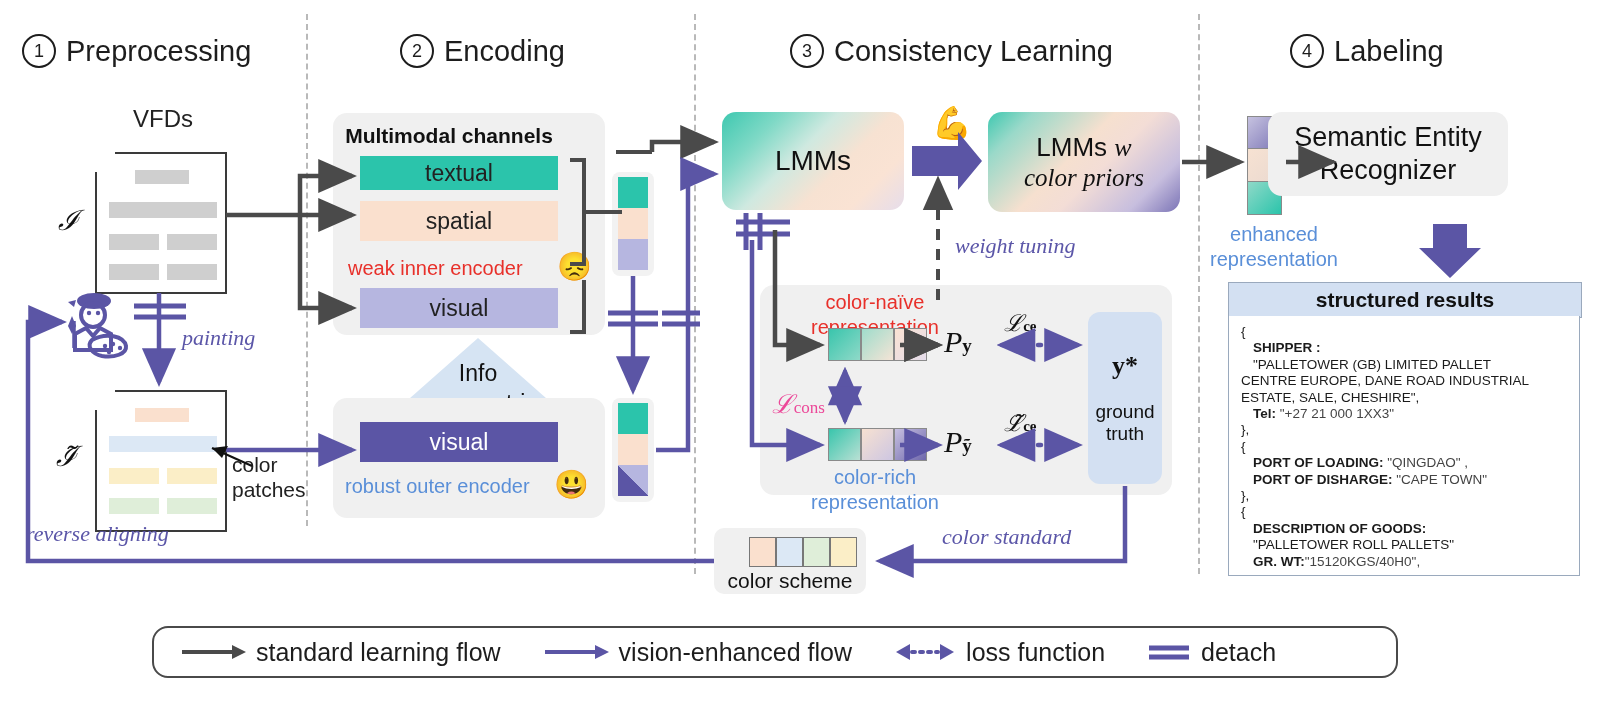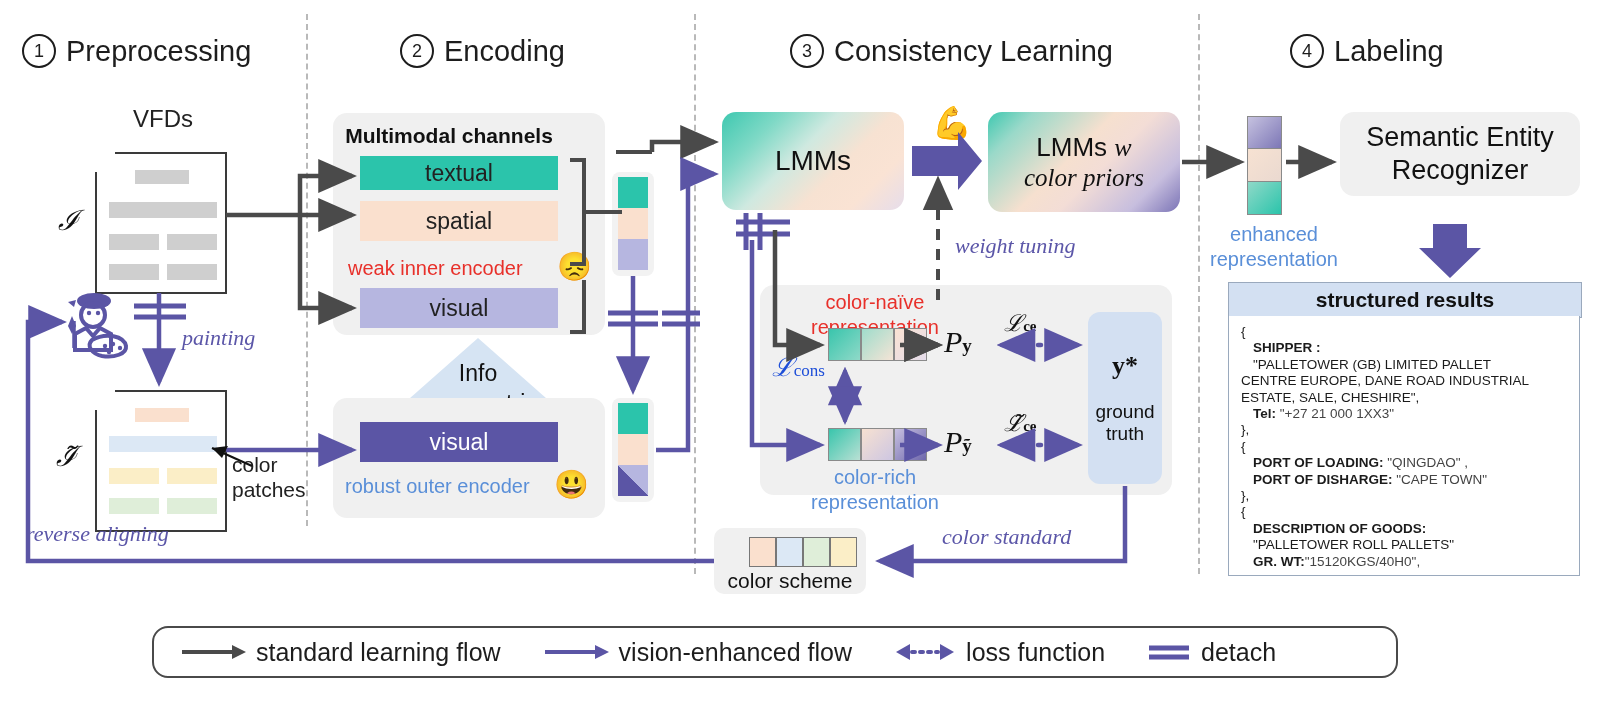--- a/index.html
+++ b/index.html
@@ -216,21 +216,21 @@
     <div class="repcell" style="width:33px;height:33px;background:linear-gradient(135deg,#39c5ac,#b9e0d4);"></div>
     <div class="repcell" style="width:33px;height:33px;background:linear-gradient(135deg,#f7e1d1,#cdc6e2);"></div>
     <div class="repcell" style="width:33px;height:33px;background:linear-gradient(135deg,#c6bfe0,#6f68ac);"></div>
   </div>
 
   <div class="abs" style="left:790px;top:465px;width:170px;text-align:center;color:#5a8fd8;font-size:20px;line-height:25px;">
     <div>color-rich</div>
     <div>representation</div>
   </div>
 
-  <div class="abs" style="left:772px;top:348px;font-family:'Liberation Serif',serif;font-size:26px;color:#1d4ed8;">
+  <div class="abs" style="left:772px;top:385px;font-family:'Liberation Serif',serif;font-size:26px;color:#ec4899;">
     <span style="font-style:italic;">ℒ</span><span style="font-size:17px;">cons</span>
   </div>
 
   <div class="abs" style="left:944px;top:325px;font-family:'Liberation Serif',serif;font-size:30px;font-style:italic;color:#111;">
     <span>P</span><span style="font-size:19px;font-style:normal;font-weight:bold;">y</span>
   </div>
   <div class="abs" style="left:944px;top:425px;font-family:'Liberation Serif',serif;font-size:30px;font-style:italic;color:#111;">
     <span>P</span><span style="font-size:19px;font-style:normal;font-weight:bold;">ỹ</span>
   </div>
 
@@ -264,21 +264,21 @@
   <div class="abs" style="left:1247px;top:116px;">
     <div class="repcell" style="width:35px;height:33px;background:linear-gradient(135deg,#c6c2e0,#7d77b6);"></div>
     <div class="repcell" style="width:35px;height:33px;background:linear-gradient(135deg,#f7e2d2,#ead9d0);border-top:none;"></div>
     <div class="repcell" style="width:35px;height:33px;background:linear-gradient(135deg,#8fd9c8,#2bc4ab);border-top:none;"></div>
   </div>
   <div class="abs" style="left:1200px;top:222px;width:148px;text-align:center;color:#5a8fd8;font-size:20px;line-height:25px;">
     <div>enhanced</div>
     <div>representation</div>
   </div>
 
-  <div class="panel" style="left:1340px;top:112px;width:240px;height:84px;display:flex;flex-direction:column;
+  <div class="panel" style="left:1268px;top:112px;width:240px;height:84px;display:flex;flex-direction:column;
               align-items:center;justify-content:center;">
     <div style="font-size:27px;line-height:33px;color:#111;text-align:center;">
       <div>Semantic Entity</div>
       <div>Recognizer</div>
     </div>
   </div>
 
   <div class="sr-head" style="left:1228px;top:282px;width:352px;height:34px;">structured results</div>
   <div class="sr-body" style="left:1228px;top:316px;width:352px;height:260px;">
     <div id="sr-lines">

